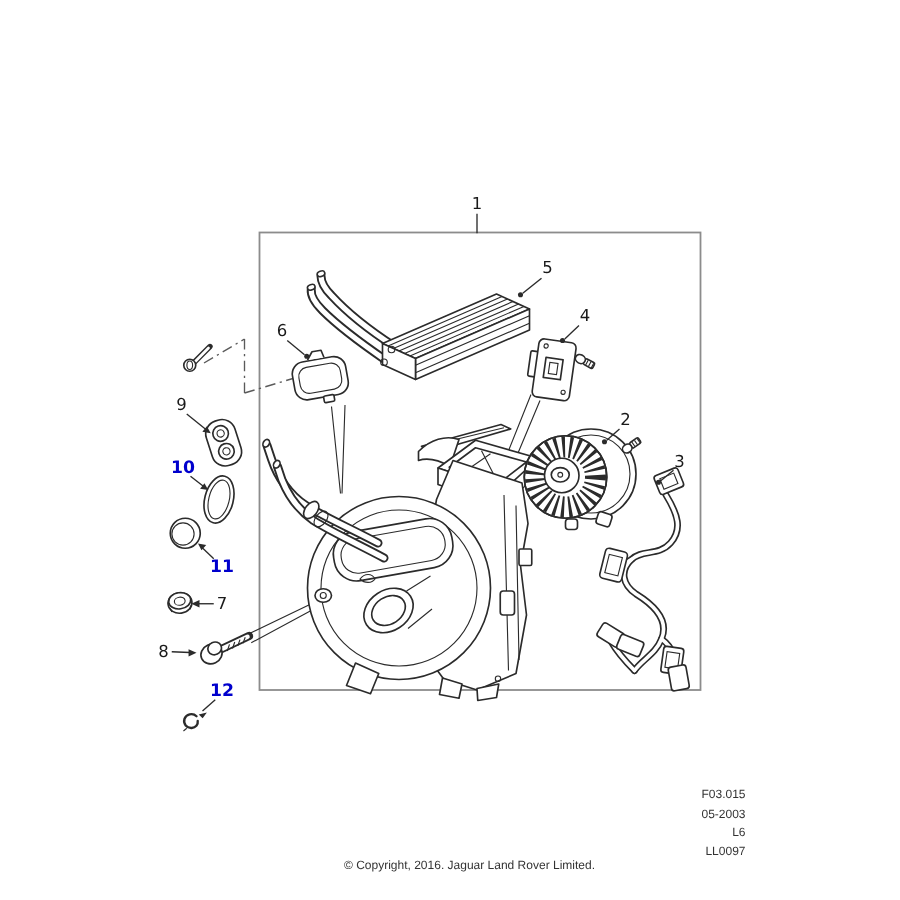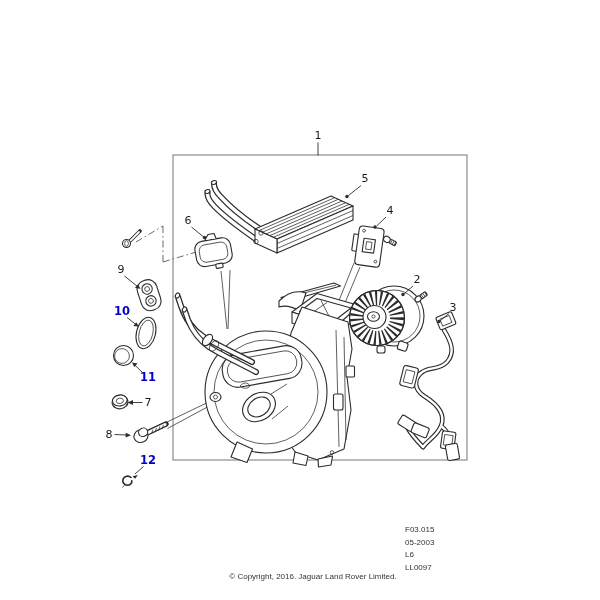--- a/index.html
+++ b/index.html
@@ -12,21 +12,21 @@
   .thin{stroke:#2b2b2b;stroke-width:0.75;fill:none;}
   .tube{stroke:#2b2b2b;stroke-width:6;fill:none;stroke-linecap:round;}
   .tubew{stroke:#ffffff;stroke-width:3.5;fill:none;stroke-linecap:round;}
   .cable{stroke:#2b2b2b;stroke-width:4.6;fill:none;stroke-linecap:round;}
   .cablew{stroke:#ffffff;stroke-width:2.4;fill:none;stroke-linecap:round;}
   .dash{stroke:#5a5a5a;stroke-width:0.9;fill:none;stroke-dasharray:7 3 1.5 3;}
   .lead{stroke:#2b2b2b;stroke-width:0.9;fill:none;}
   .dot{fill:#2b2b2b;stroke:none;}
   .num{font-family:"DejaVu Sans",sans-serif;font-size:11px;fill:#1a1a1a;}
   .num-hl{font-family:"DejaVu Sans",sans-serif;font-size:11.5px;font-weight:bold;fill:#0000cd;}
-  .fig-info{position:absolute;left:405px;top:524px;width:92px;text-align:left;
+  .fig-info{position:absolute;left:405px;top:524px;width:92px;text-align:right;
             font-size:8px;line-height:12.5px;color:#333;}
   .copyright{position:absolute;left:13px;top:572px;width:600px;text-align:center;
              font-size:8px;color:#333;}
 </style>
 </head>
 <body>
 
 <svg width="600" height="600" viewBox="0 0 600 600">
 
   <rect x="173" y="155" width="294" height="305" fill="none" stroke="#8c8c8c" stroke-width="1.2"></rect>

